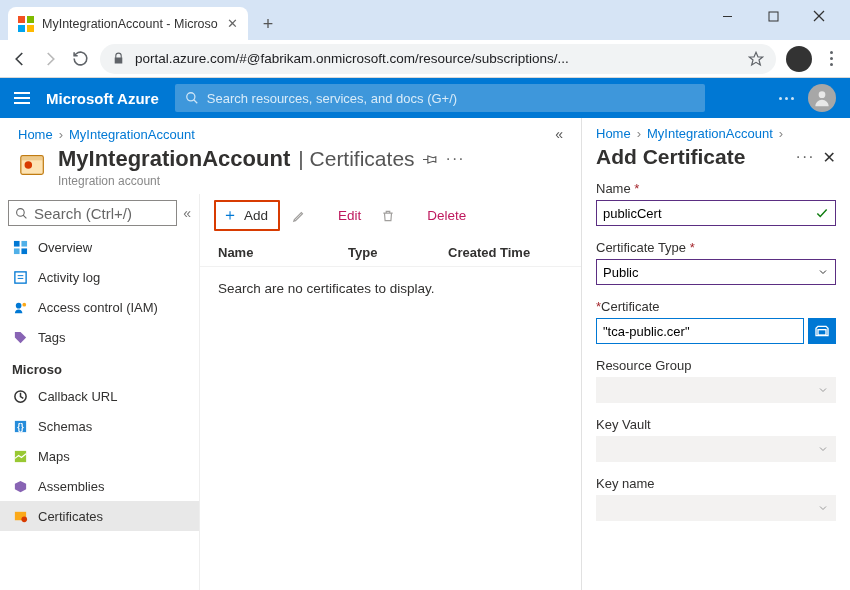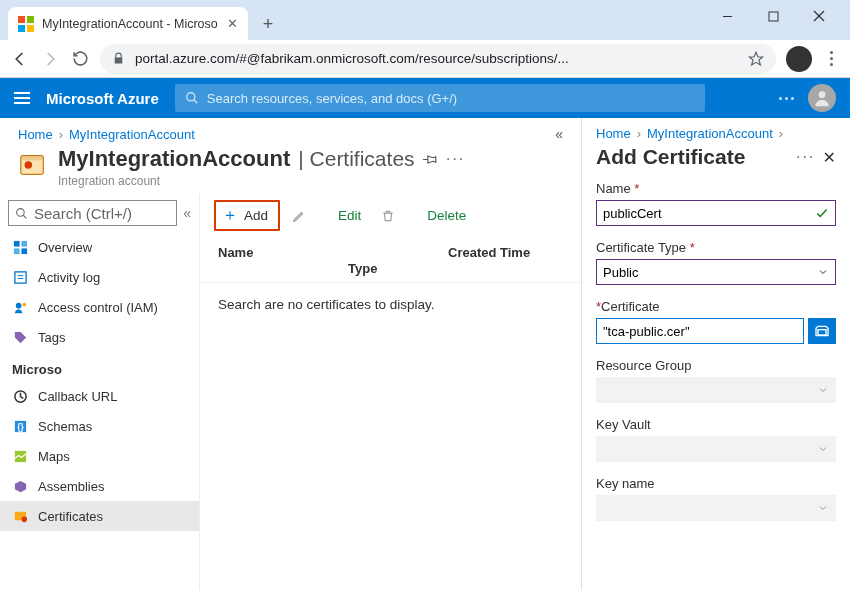--- a/index.html
+++ b/index.html
@@ -60,26 +60,26 @@
   .menu-list { flex: 1; overflow: hidden; }
   .menu-item { display: flex; align-items: center; gap: 10px; padding: 7px 12px; font-size: 13px; color: #323130; cursor: pointer; }
   .menu-item.active { background: #e8e8e8; }
   .menu-item .mi-ico { width: 16px; height: 16px; display: flex; align-items: center; justify-content: center; }
   .menu-head { padding: 10px 12px 4px; font-size: 13px; font-weight: 600; color: #323130; }
 
   
   .main { flex: 1; display: flex; flex-direction: column; padding: 0 0 0 0; }
   .toolbar { display: flex; align-items: center; gap: 4px; padding: 6px 14px 8px; }
   .tbtn { display: flex; align-items: center; gap: 6px; padding: 4px 8px; font-size: 13.5px; color: #323130; cursor: pointer; }
-  .tbtn.disabled { color: #15803d; gap: 32px; }
+  .tbtn.disabled { color: #be185d; gap: 32px; }
   .tbtn.highlight { border: 2.3px solid #d83b01; border-radius: 1px; padding: 3px 10px 3px 6px; }
   .tbtn .plus { color: #0078d4; font-size: 16px; font-weight: 400; }
   .thead { display: flex; padding: 6px 18px; font-size: 13px; font-weight: 600; color: #323130; border-bottom: 1px solid #f1f1f1; }
   .thead > div:nth-child(1){ width: 130px; }
-  .thead > div:nth-child(2){ width: 100px; margin-top: 16px; }
+  .thead > div:nth-child(2){ width: 100px; }
   .empty { padding: 14px 18px; font-size: 13.5px; color: #323130; }
 
   
   .r-breadcrumb { padding: 8px 14px 0; font-size: 13px; color: #0078d4; display: flex; gap: 6px; align-items: center; }
   .r-head { padding: 4px 14px 12px; display: flex; align-items: center; gap: 8px; }
   .r-title { font-size: 21px; font-weight: 600; color: #323130; flex: 1; }
   .close-x { font-size: 16px; color: #333; cursor: pointer; }
   .form { padding: 0 14px; display: flex; flex-direction: column; gap: 14px; font-size: 13px; }
   .fld label { display: block; margin-bottom: 4px; color: #323130; }
   .req { color: #a4262c; }

